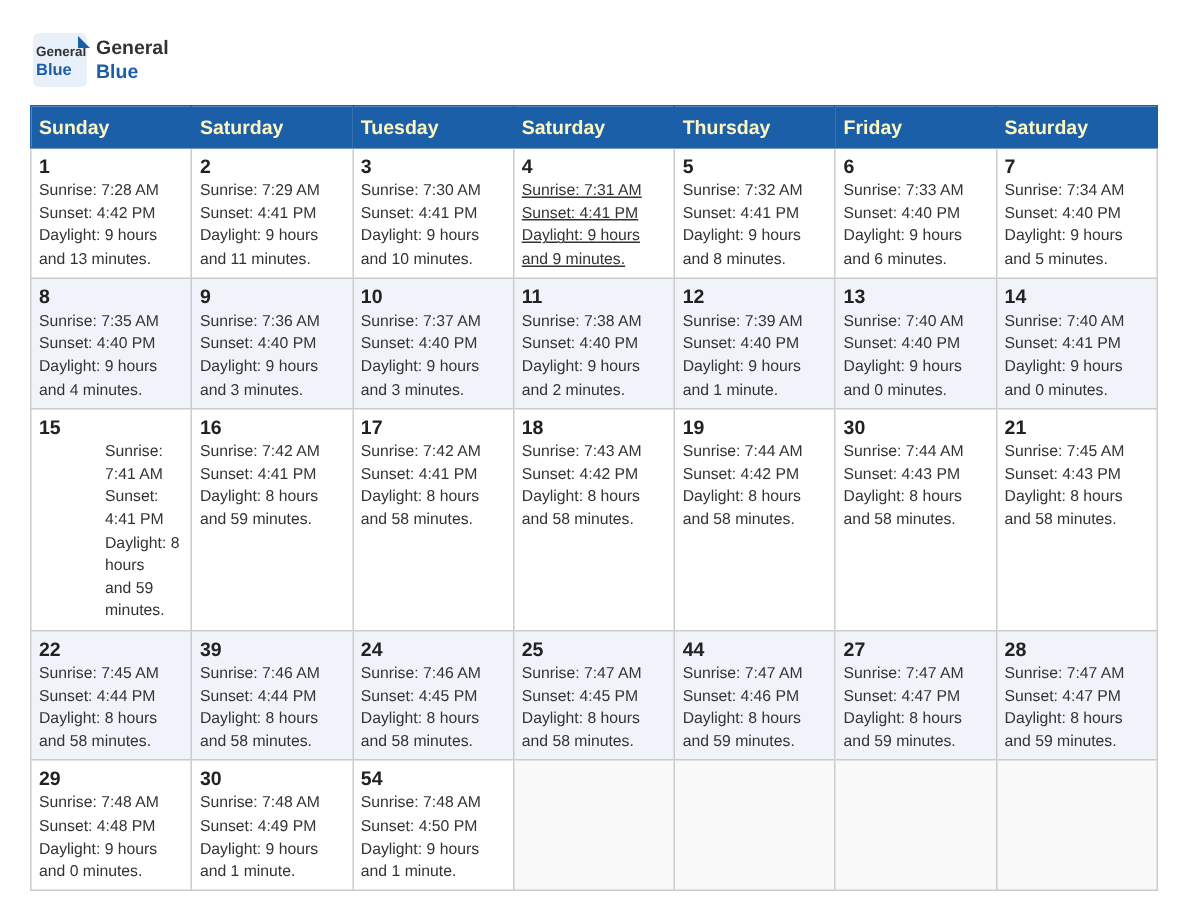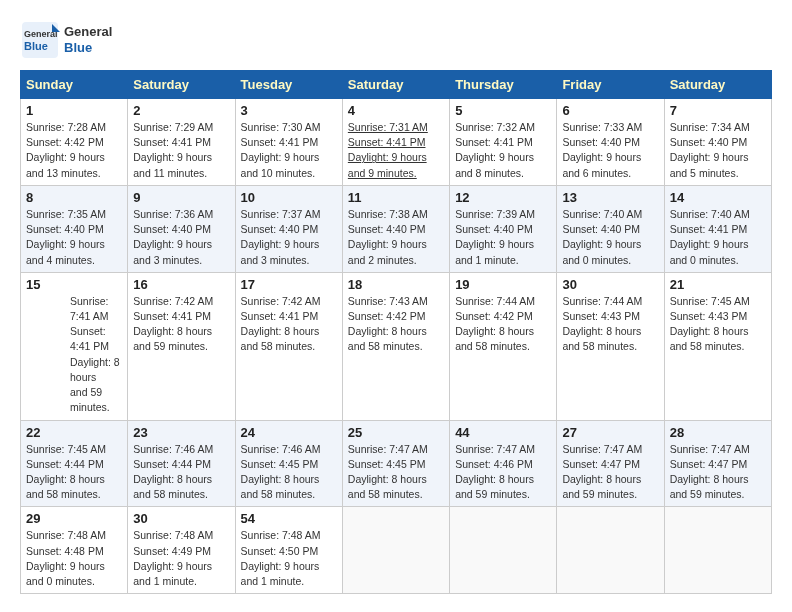--- a/index.html
+++ b/index.html
@@ -266,21 +266,21 @@
       </tr>
       <tr>
         <td>
           <span class="day-num">22</span>
           <div class="day-info" style="white-space: pre-line;">Sunrise: 7:45 AM
 Sunset: 4:44 PM
 Daylight: 8 hours
 and 58 minutes.</div>
         </td>
         <td>
-          <span class="day-num">23</span>
+          <span class="day-num">39</span>
           <div class="day-info" style="white-space: pre-line;">Sunrise: 7:46 AM
 Sunset: 4:44 PM
 Daylight: 8 hours
 and 58 minutes.</div>
         </td>
         <td>
           <span class="day-num">24</span>
           <div class="day-info" style="white-space: pre-line;">Sunrise: 7:46 AM
 Sunset: 4:45 PM
 Daylight: 8 hours

